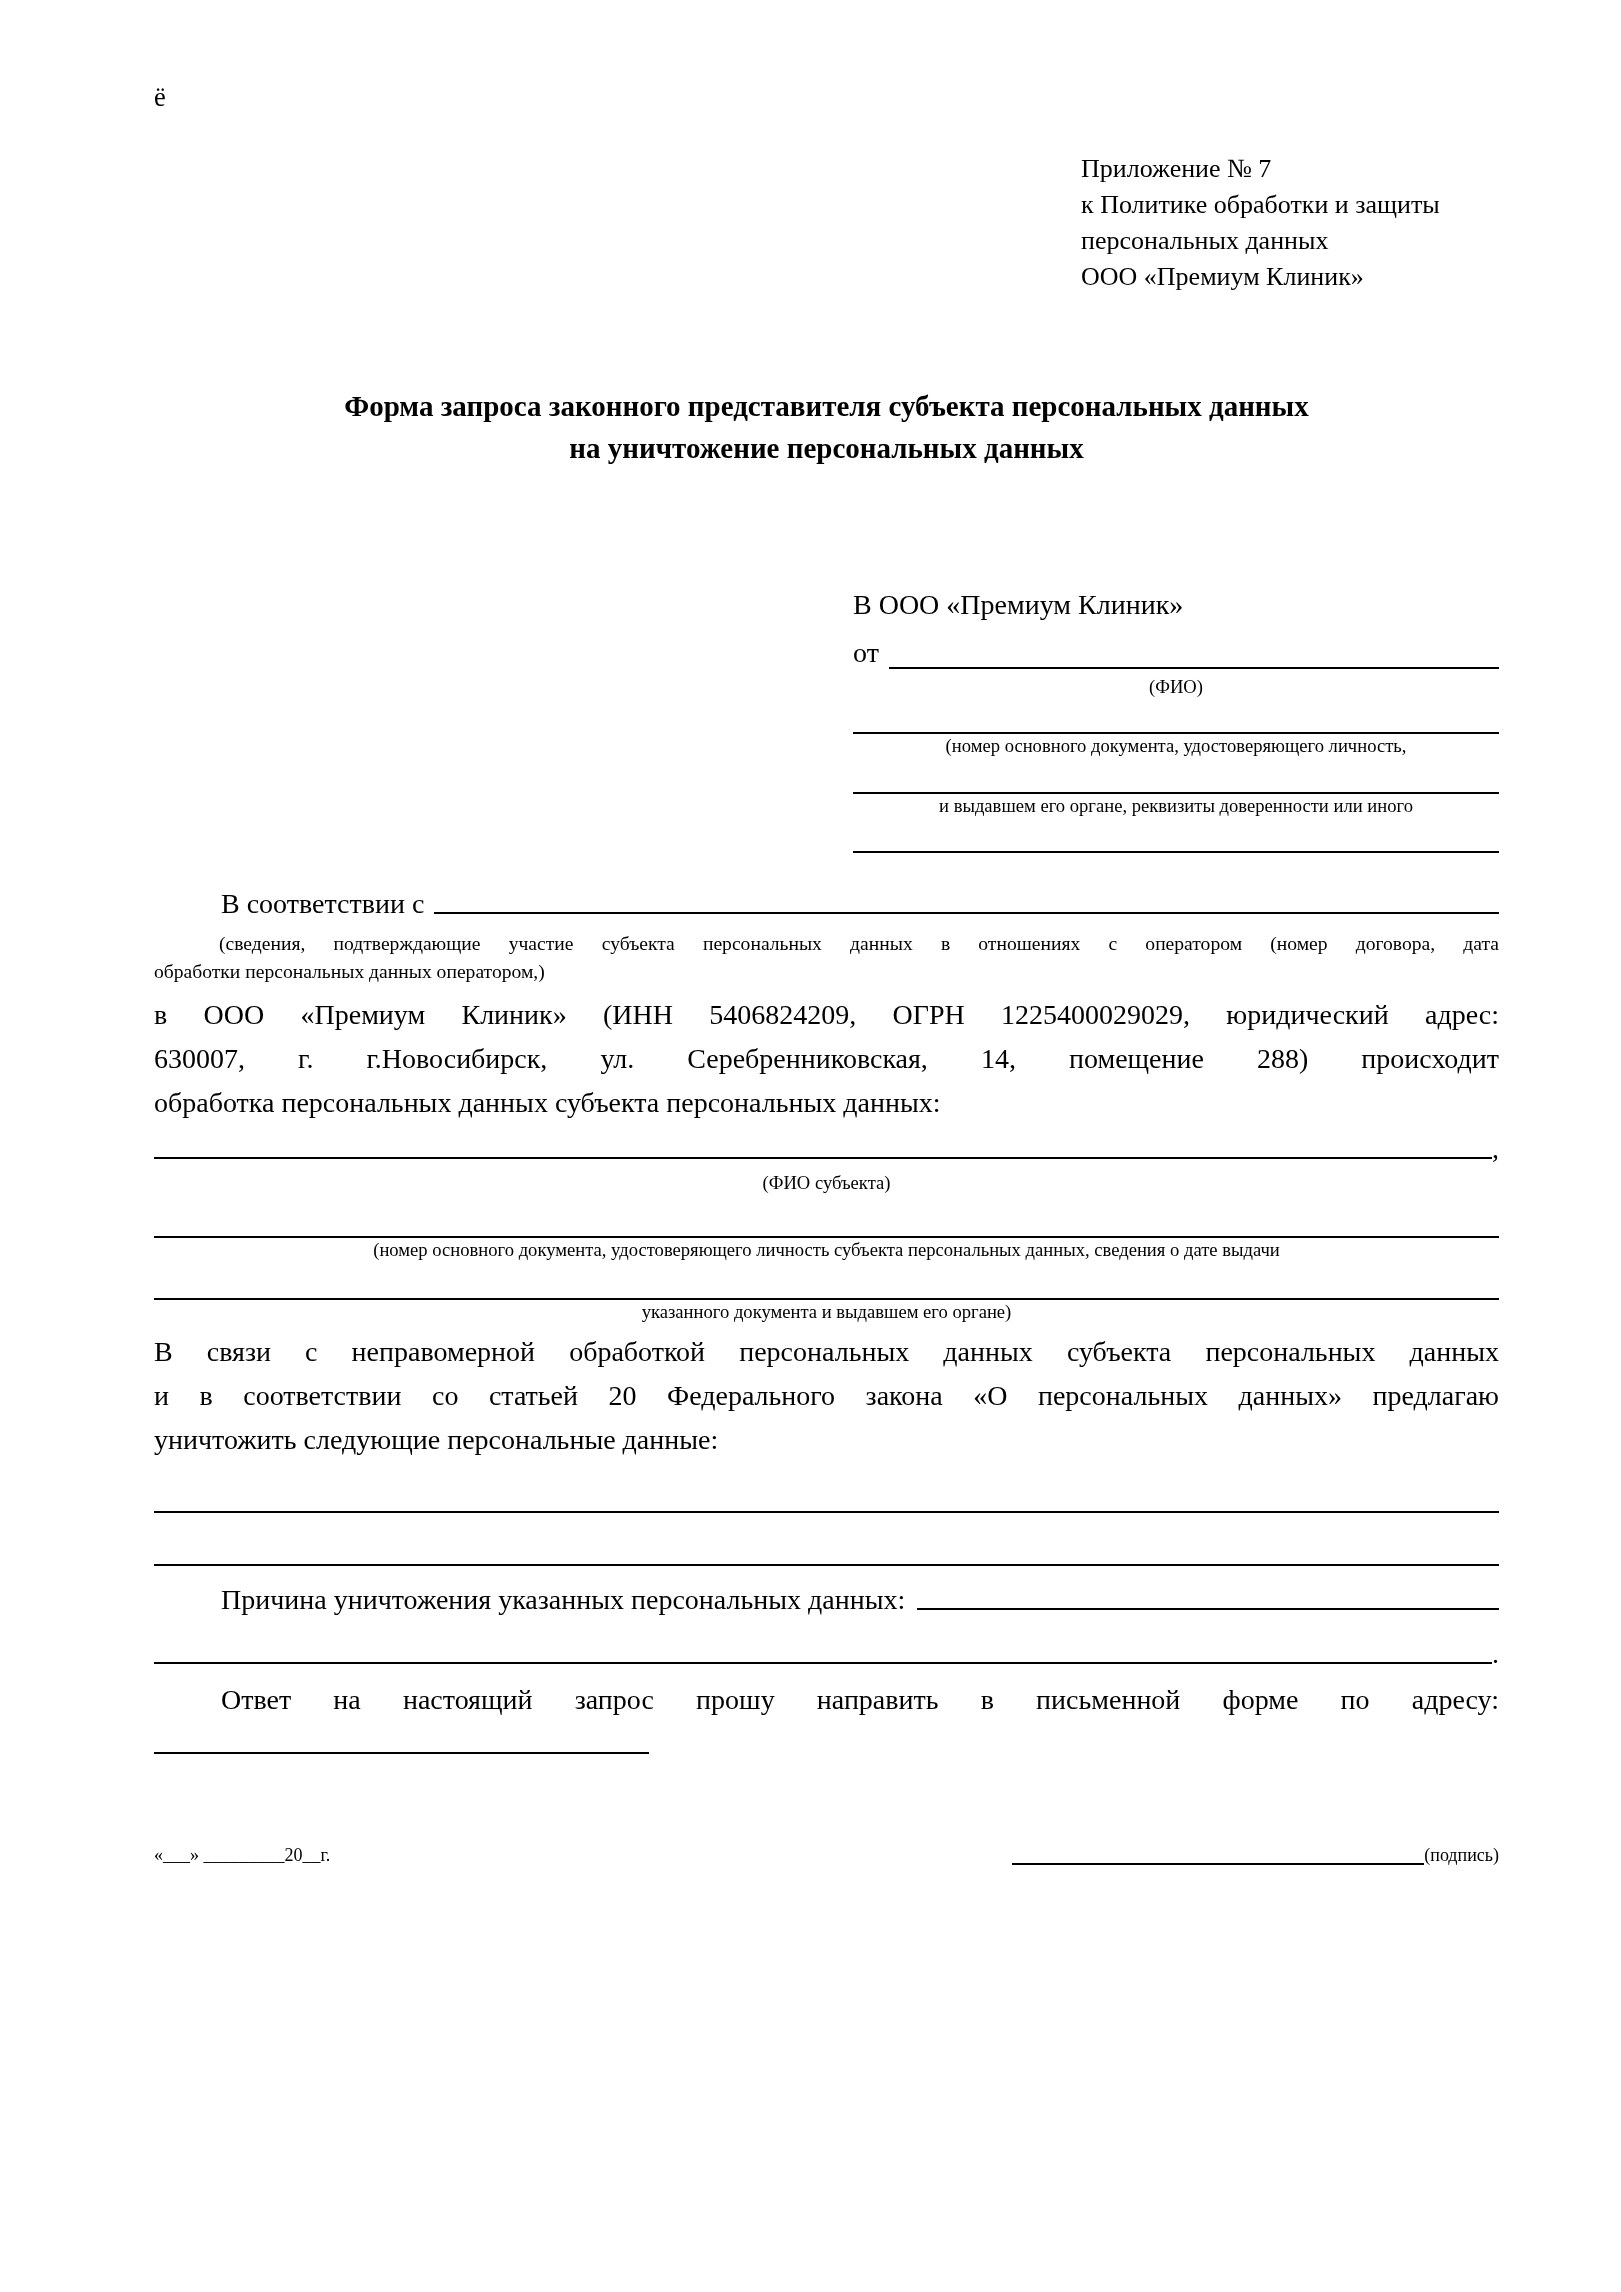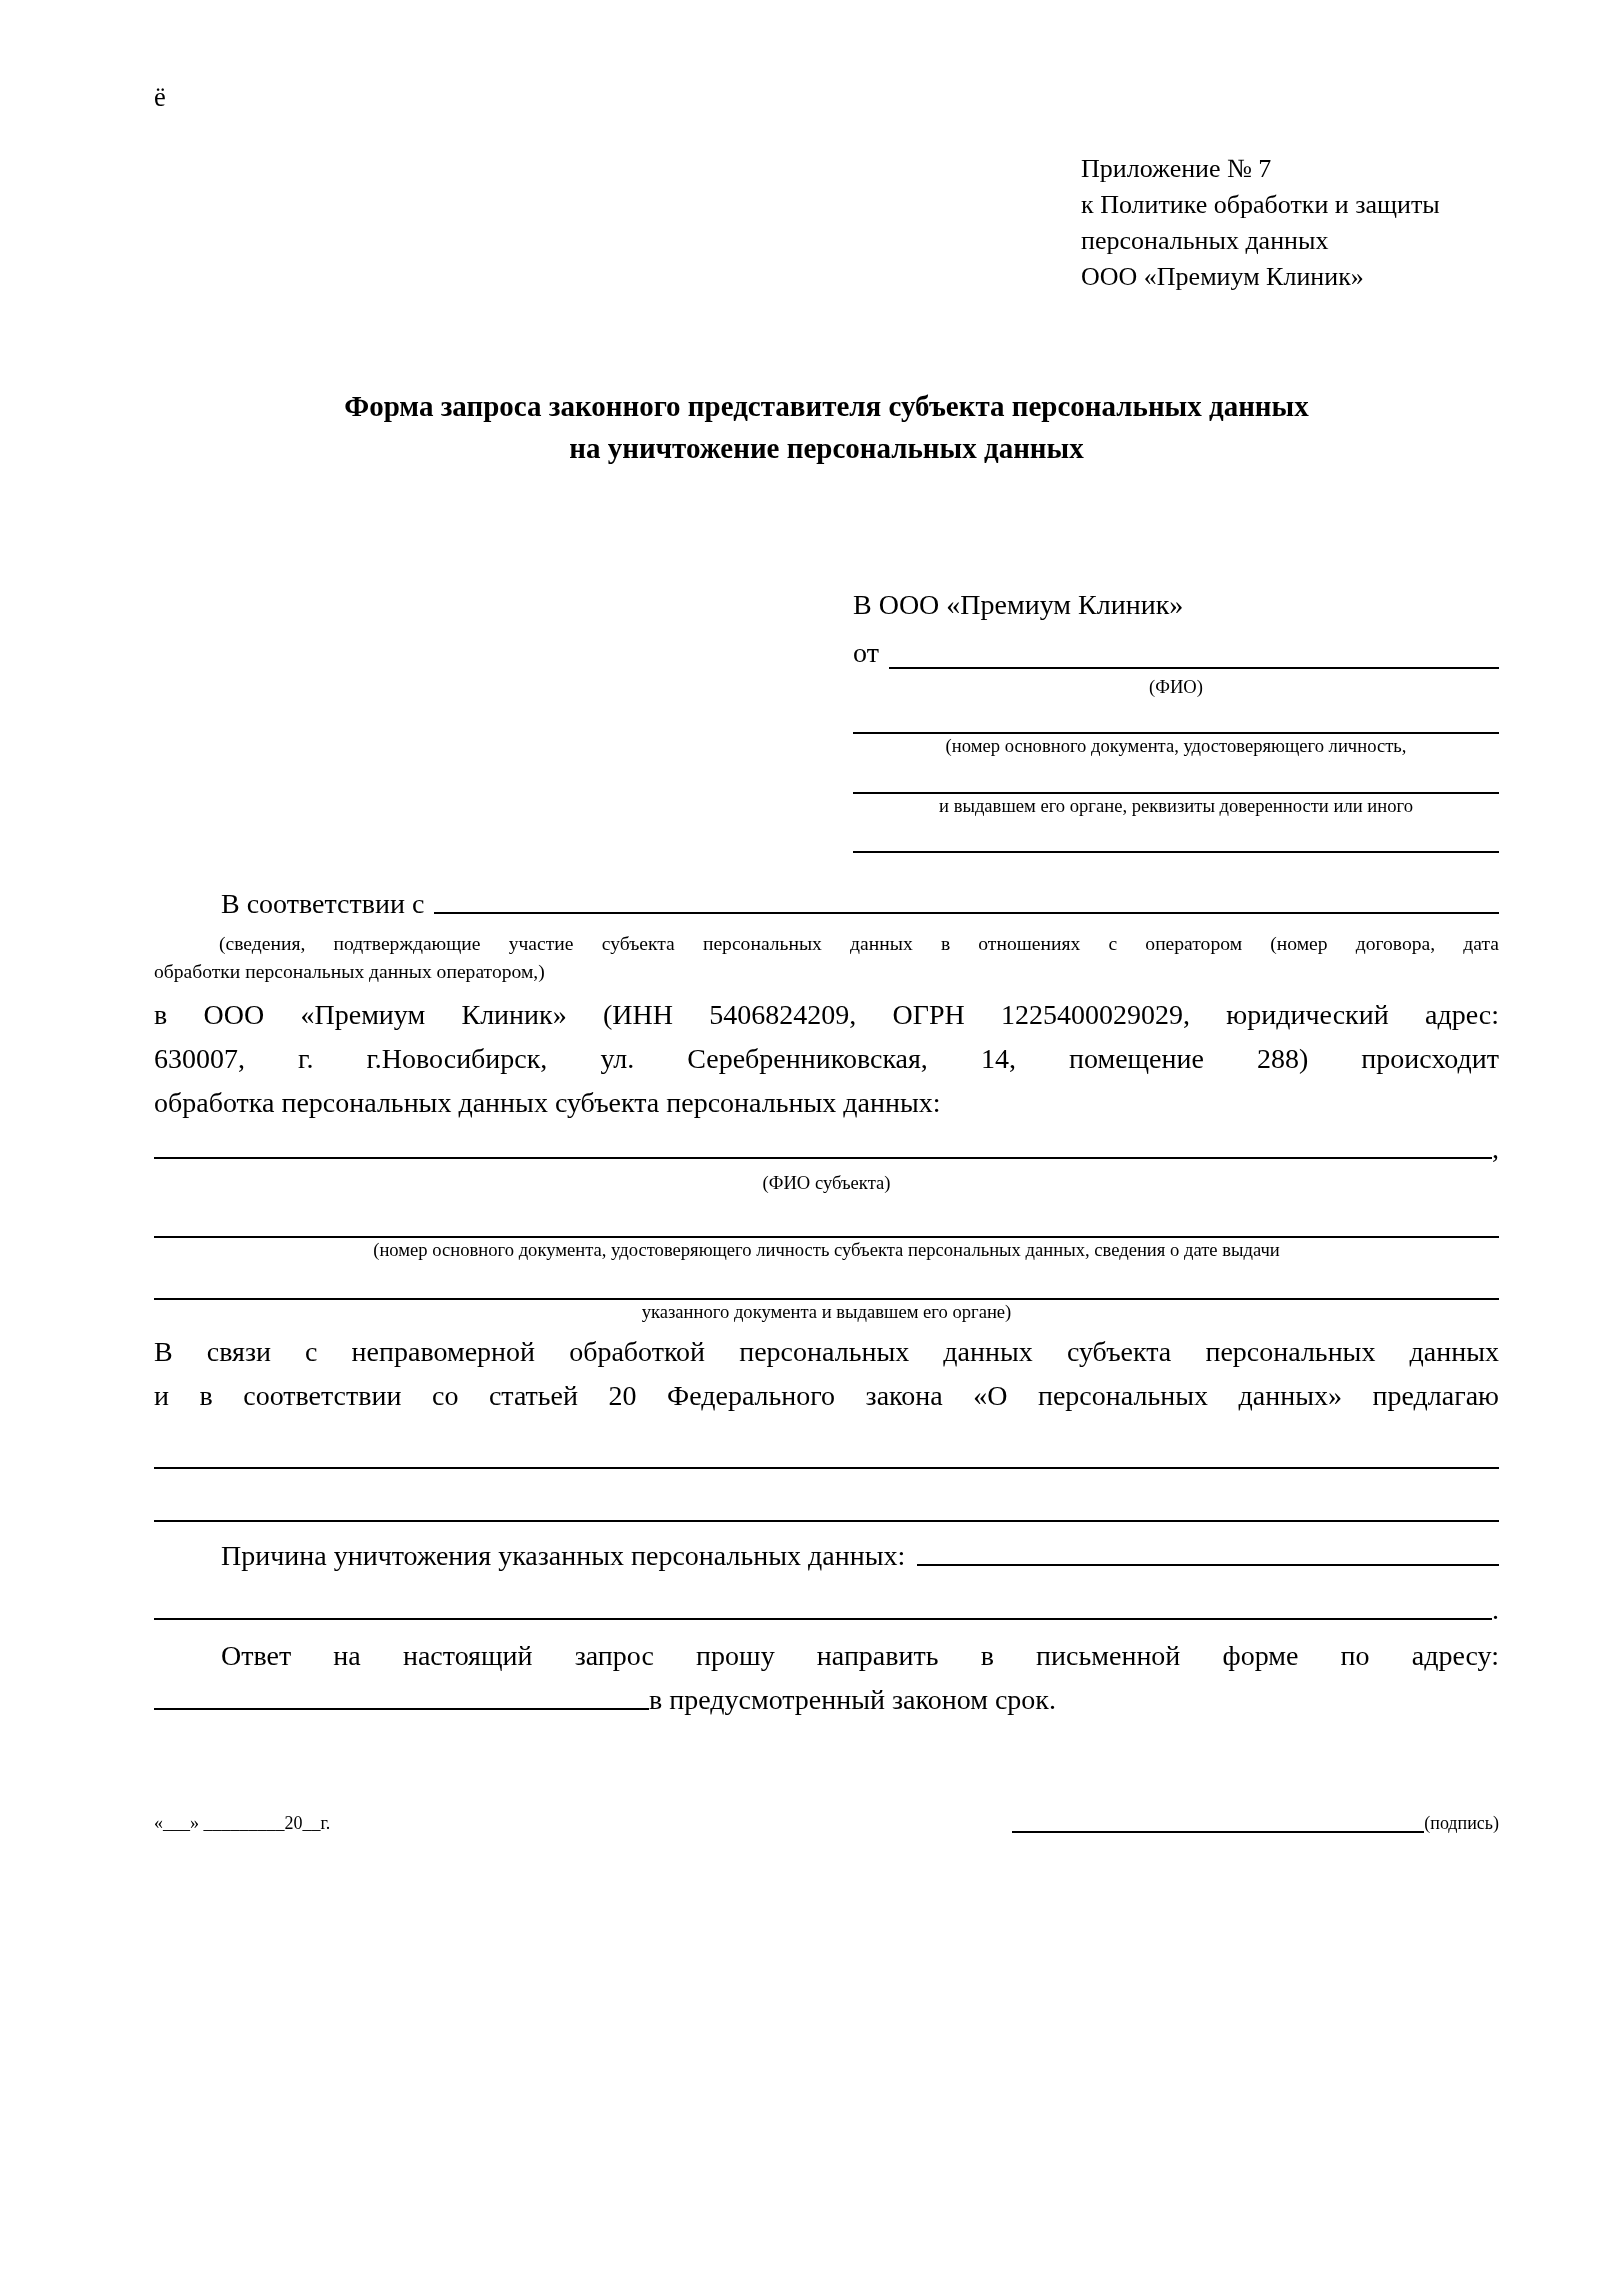--- a/index.html
+++ b/index.html
@@ -134,40 +134,40 @@
 
   <div class="fline-full mt42"></div>
   <div class="cap">(номер основного документа, удостоверяющего личность субъекта персональных данных, сведения о дате выдачи</div>
 
   <div class="fline-full mt36"></div>
   <div class="cap">указанного документа и выдавшем его органе)</div>
 
   <div class="para mt6">
     <div class="bline j">В связи с неправомерной обработкой персональных данных субъекта персональных данных</div>
     <div class="bline j">и в соответствии со статьей 20 Федерального закона «О персональных данных» предлагаю</div>
+    <div class="bline">уничтожить следующие персональные данные:</div>
   </div>
 
   <div class="fline-full mt50"></div>
   <div class="fline-full mt52"></div>
 
   <div class="reason-row">
     <span class="lead">Причина уничтожения указанных персональных данных:</span>
     <span class="fill f33"></span>
   </div>
 
   <div class="fio-row mt10">
     <span class="fill f33"></span>
     <span class="tail">.</span>
   </div>
 
   <div class="answer-par">Ответ на настоящий запрос прошу направить в письменной форме по адресу:</div>
 
   <div class="answer-tail">
     <span class="uline-address"></span>
-    <span>в предусмотренный законом срок.</span>
   </div>
 
   <div class="footer-row">
     <span>«___» _________20__г.</span>
     <span class="sig">
       <span class="uline-sig"></span>
       <span>(подпись)</span>
     </span>
   </div>
 

